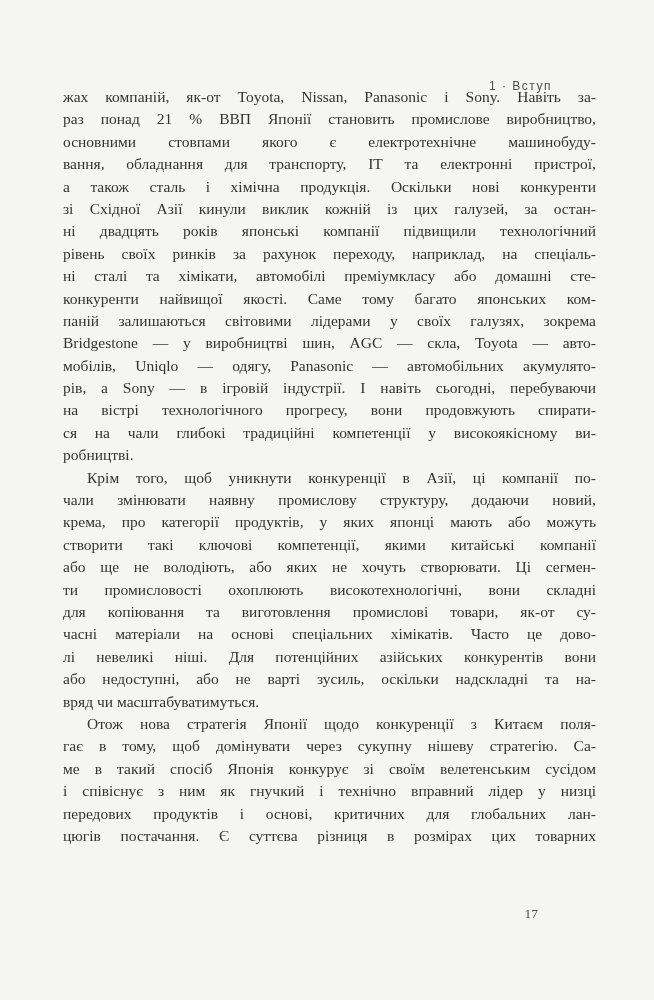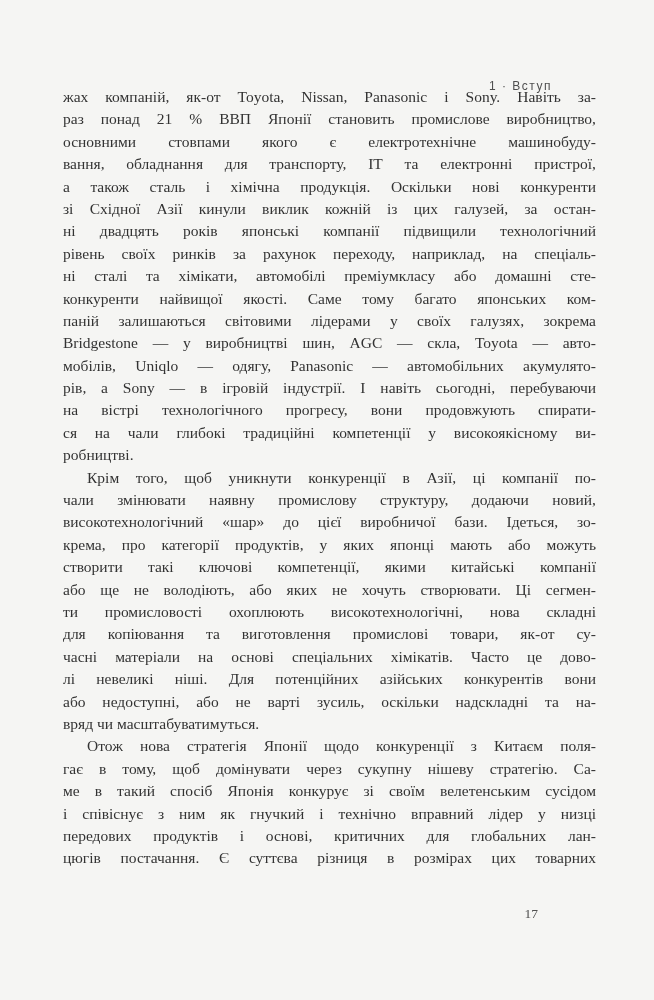--- a/index.html
+++ b/index.html
@@ -74,25 +74,24 @@
       <div class="line">конкуренти найвищої якості. Саме тому багато японських ком-</div>
       <div class="line">паній залишаються світовими лідерами у своїх галузях, зокрема</div>
       <div class="line">Bridgestone — у виробництві шин, AGC — скла, Toyota — авто-</div>
       <div class="line">мобілів, Uniqlo — одягу, Panasonic — автомобільних акумулято-</div>
       <div class="line">рів, а Sony — в ігровій індустрії. І навіть сьогодні, перебуваючи</div>
       <div class="line">на вістрі технологічного прогресу, вони продовжують спирати-</div>
       <div class="line">ся на чали глибокі традиційні компетенції у високоякісному ви-</div>
       <div class="line end">робництві.</div>
       <div class="line indent">Крім того, щоб уникнути конкуренції в Азії, ці компанії по-</div>
       <div class="line">чали змінювати наявну промислову структуру, додаючи новий,</div>
-      <div class="line">високотехнологічний «шар» до цієї виробничої бази. Ідеться, зо-</div>
       <div class="line">крема, про категорії продуктів, у яких японці мають або можуть</div>
       <div class="line">створити такі ключові компетенції, якими китайські компанії</div>
       <div class="line">або ще не володіють, або яких не хочуть створювати. Ці сегмен-</div>
-      <div class="line">ти промисловості охоплюють високотехнологічні, нова складні</div>
+      <div class="line">ти промисловості охоплюють високотехнологічні, вони складні</div>
       <div class="line">для копіювання та виготовлення промислові товари, як-от су-</div>
       <div class="line">часні матеріали на основі спеціальних хімікатів. Часто це дово-</div>
       <div class="line">лі невеликі ніші. Для потенційних азійських конкурентів вони</div>
       <div class="line">або недоступні, або не варті зусиль, оскільки надскладні та на-</div>
       <div class="line end">вряд чи масштабуватимуться.</div>
       <div class="line indent">Отож нова стратегія Японії щодо конкуренції з Китаєм поля-</div>
       <div class="line">гає в тому, щоб домінувати через сукупну нішеву стратегію. Са-</div>
       <div class="line">ме в такий спосіб Японія конкурує зі своїм велетенським сусідом</div>
       <div class="line">і співіснує з ним як гнучкий і технічно вправний лідер у низці</div>
       <div class="line">передових продуктів і основі, критичних для глобальних лан-</div>

